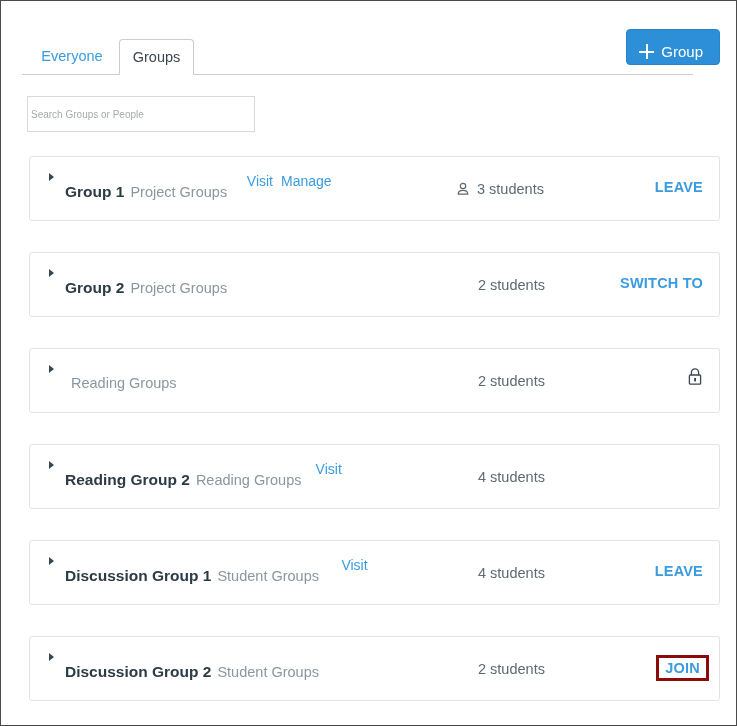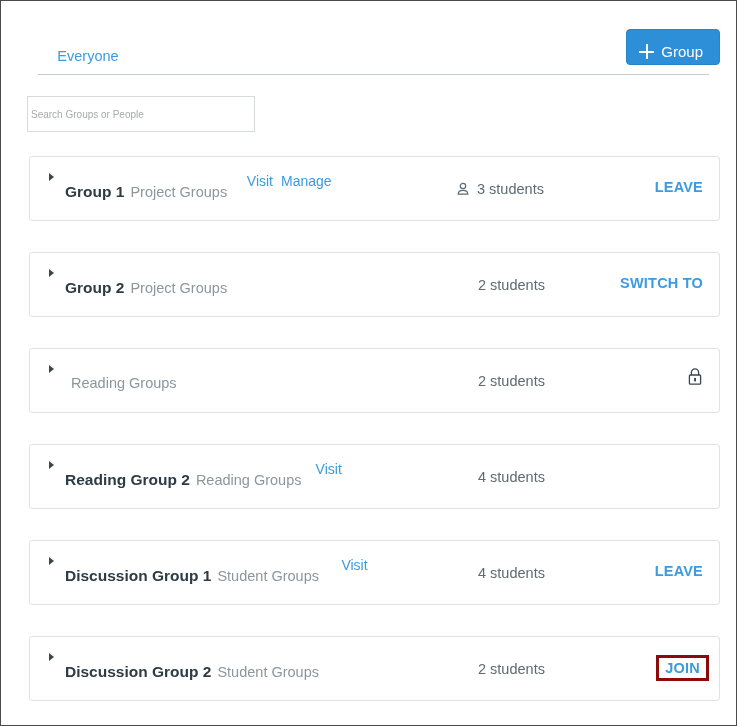--- a/index.html
+++ b/index.html
@@ -17,21 +17,21 @@
     height: 726px;
     box-sizing: border-box;
     background: #ffffff;
     border: 1px solid #4a4a4a;
     overflow: hidden;
   }
 
   
   .tabs-bar {
     position: absolute;
-    left: 16px;
+    left: 0;
     top: 38px;
     width: 708px;
     height: 36px;
   }
   .tabs-underline {
     position: absolute;
     left: 21px;
     right: 16px;
     bottom: 0;
     height: 1px;
@@ -215,20 +215,21 @@
   }
 </style>
 </head>
 <body>
 
 <div class="page">
 
   <div class="tabs-bar">
     <div class="tabs-underline"></div>
     <div class="tab tab-everyone">Everyone</div>
+    <div class="tab tab-groups">Groups</div>
   </div>
 
   <div class="add-group-btn">
     <span class="plus-icon"></span>
     <span>Group</span>
   </div>
 
   <input class="search-input" type="text" placeholder="Search Groups or People" style="">
 
   <div class="group-list">

